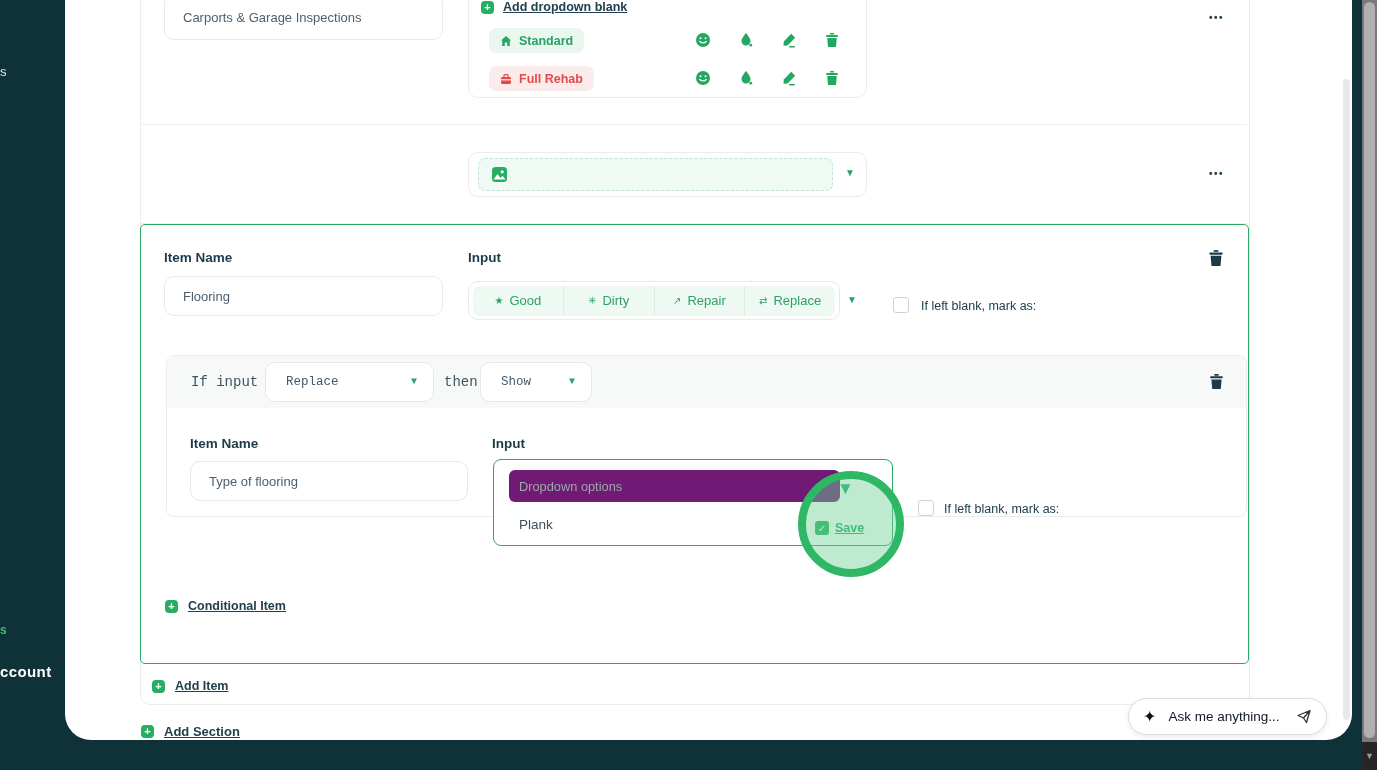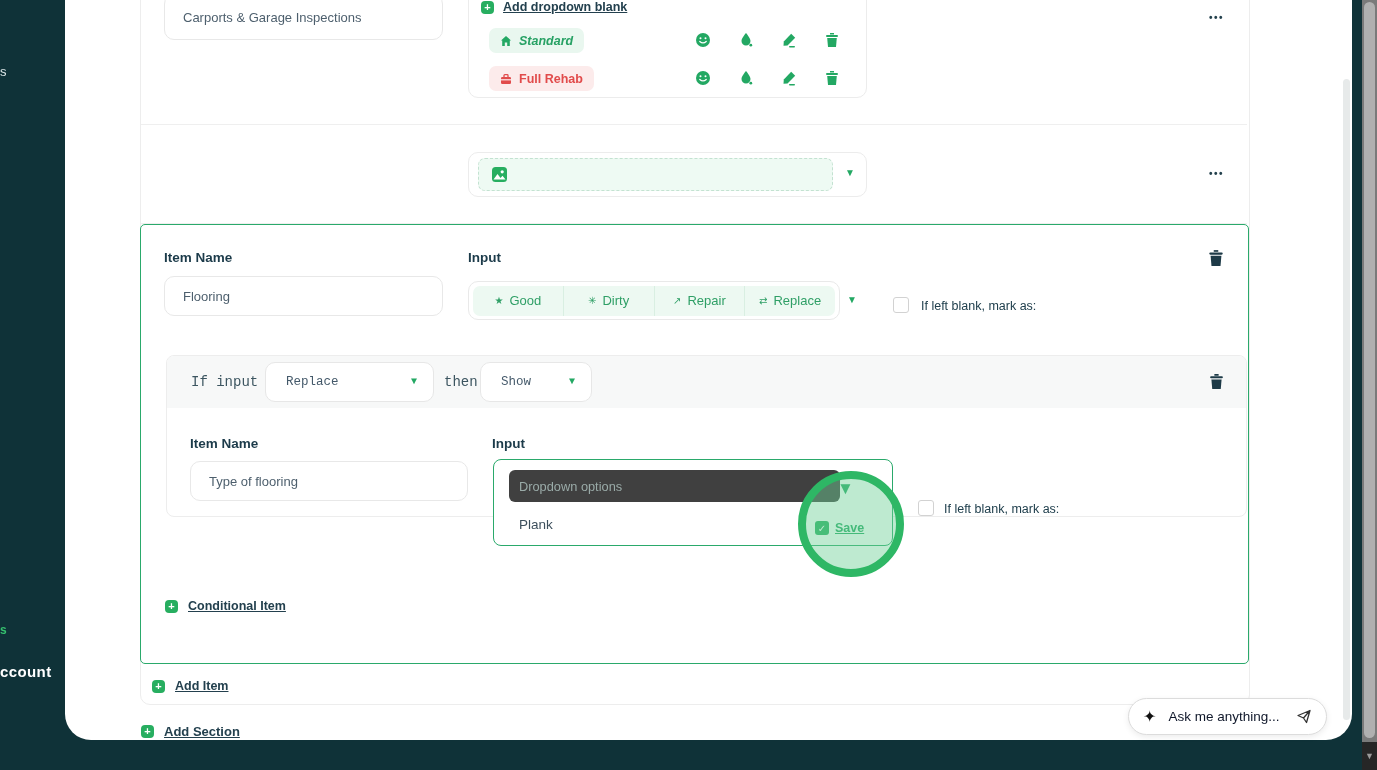--- a/index.html
+++ b/index.html
@@ -29,21 +29,21 @@
   .field-label{color:#1c3b4a;font-size:13.5px;font-weight:700;}
 
   .panel{border:1px solid #ececec;border-radius:10px;background:#fff;box-sizing:border-box;}
 
   .link{color:#23404e;font-size:12.5px;text-decoration:underline;font-weight:600;}
   .green-link{color:#23a863;font-size:12.5px;text-decoration:underline;font-weight:600;}
 
   .plus-icon{width:13px;height:13px;background:#27ae60;border-radius:4px;color:#fff;font-size:11px;font-weight:700;display:flex;align-items:center;justify-content:center;line-height:1;}
 
   .chip{display:inline-flex;align-items:center;gap:7px;height:25px;padding:0 11px;border-radius:7px;font-size:12.5px;font-weight:600;}
-  .chip.green{background:#e9f7ef;color:#27a164;font-style:italic;}
+  .chip.green{background:#e9f7ef;color:#27a164;}
   .chip.red{background:#fcebeb;color:#e14b4b;}
 
   .row-icons{display:flex;align-items:center;gap:27px;}
   .gicon{color:#23a863;display:inline-flex;}
   .dicon{color:#1d3a47;display:inline-flex;}
 
   .ellipsis{color:#22404c;font-size:10px;font-weight:900;letter-spacing:1.5px;}
 
   .upload-dash{border:1px dashed #c3e2d1;background:#eefaf3;border-radius:7px;display:flex;align-items:center;box-sizing:border-box;padding:0 12px;}
   .placeholder-text{color:#9aaba8;font-size:12.8px;}
@@ -60,21 +60,21 @@
 
   .checkbox{width:16px;height:16px;border:1px solid #d2d2d2;border-radius:3px;background:#fff;box-sizing:border-box;}
   .cb-label{color:#21404e;font-size:12.5px;}
 
   .cond-card{border:1px solid #ededed;border-radius:8px;background:#fff;box-sizing:border-box;overflow:hidden;}
   .cond-header{background:#f7f8f8;height:52px;position:relative;}
   .cond-text{color:#3c5560;font-size:14px;}
   .select{background:#fff;border:1px solid #e7e7e7;border-radius:10px;display:flex;align-items:center;justify-content:space-between;padding:0 16px 0 20px;box-sizing:border-box;color:#44596a;font-size:12.5px;}
 
   .green-box{border:1px solid #2aa96b;border-radius:8px;background:#fff;box-sizing:border-box;}
-  .dd-input{background:#404040;border-radius:6px;display:flex;align-items:center;padding:0 10px;box-sizing:border-box;}
+  .dd-input{background:#701a75;border-radius:6px;display:flex;align-items:center;padding:0 10px;box-sizing:border-box;}
   .option-text{color:#3d4f5c;font-size:13.5px;}
   .save-check{width:14px;height:14px;background:#27ae60;border-radius:3px;color:#fff;font-size:10px;display:flex;align-items:center;justify-content:center;}
 
   .click-circle{border:8px solid #2eb765;border-radius:50%;background:rgba(110,208,150,0.45);box-sizing:border-box;}
 
   .chat-pill{background:#fff;border:1px solid #dcdcdc;border-radius:19px;box-shadow:0 2px 6px rgba(0,0,0,0.08);display:flex;align-items:center;padding:0 14px;box-sizing:border-box;gap:12px;}
   .chat-text{color:#0f172a;font-size:13.5px;flex:1;}
   .sparkle{color:#111;font-size:16px;}
 
   

